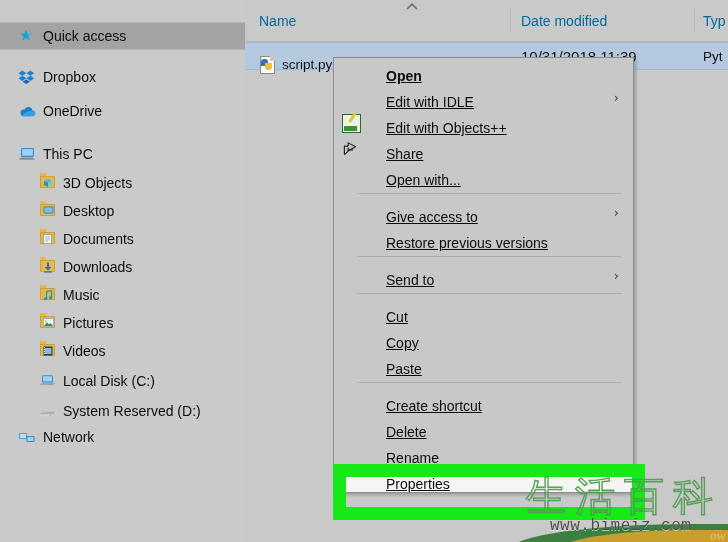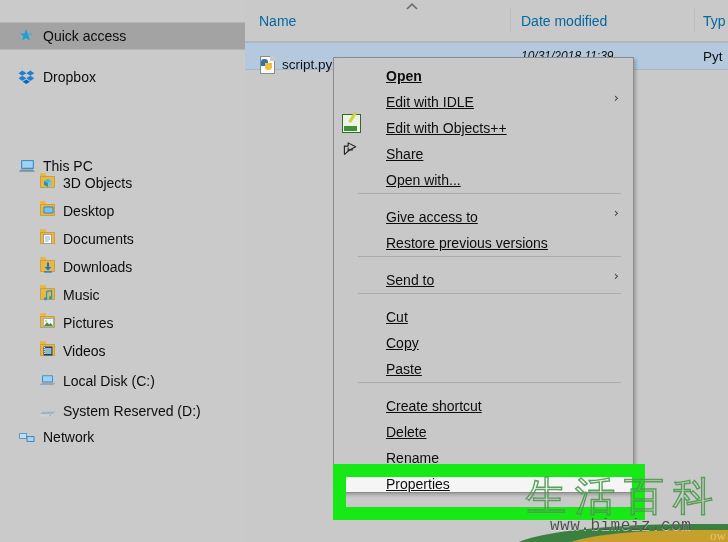--- a/index.html
+++ b/index.html
@@ -59,21 +59,21 @@
     color:#6a6a6a;font-size:11px;line-height:10px;text-align:center;
   }
 
   #file-row{
     position:absolute;left:0;top:42px;width:483px;height:26px;
     background:#b4c9de;
     border-top:1px solid #9fb9d2;border-bottom:1px solid #9fb9d2;
     display:flex;align-items:center;
   }
   #file-name-cell{position:absolute;left:14px;top:0;height:26px;display:flex;align-items:center;margin-top:8px;}
-  #file-date-cell{position:absolute;left:276px;top:0;height:26px;display:flex;align-items:center;font-size:12px;font-style:italic;}
+  #file-date-cell{position:absolute;left:276px;top:0;height:26px;display:flex;align-items:center;font-size:15px;}
   #file-type-cell{position:absolute;left:458px;top:0;height:26px;display:flex;align-items:center;font-size:13.5px;}
   .py-ico{position:relative;width:17px;height:18px;margin-right:6px;flex:0 0 17px;}
   .py-doc{position:absolute;left:1px;top:1px;width:13px;height:16px;background:#fdfdfd;
     border:1px solid #8a8a8a;}
   .py-doc:after{content:"";position:absolute;right:-1px;top:-1px;border-width:0 5px 5px 0;
     border-style:solid;border-color:#c7c7c7 #c9c9c9;}
   .py-blue{position:absolute;left:2px;top:4px;width:7px;height:7px;border-radius:3px 3px 0 0;background:#3572a5;}
   .py-yellow{position:absolute;left:6px;top:8px;width:7px;height:7px;border-radius:0 0 3px 3px;background:#f0c040;}
 
   
@@ -173,21 +173,30 @@
           <svg width="17" height="16" viewBox="0 0 17 16">
             <path d="M4.3 1.5 L0.5 4.2 L4.3 6.8 L8.3 4.2 Z" fill="#1e7fd0"></path>
             <path d="M12.4 1.5 L16.2 4.2 L12.4 6.8 L8.3 4.2 Z" fill="#1e7fd0"></path>
             <path d="M0.5 9.3 L4.3 6.8 L8.3 9.3 L4.3 11.9 Z" fill="#1e7fd0"></path>
             <path d="M16.2 9.3 L12.4 6.8 L8.3 9.3 L12.4 11.9 Z" fill="#1e7fd0"></path>
             <path d="M4.6 12.8 L8.3 10.4 L12 12.8 L8.3 15.1 Z" fill="#1565b5"></path>
           </svg>
         </span>
         <span class="nav-label">Dropbox</span>
       </div>
-      <div class="nav-item" style="top: 141px; margin-top: 12px;">
+      <div class="nav-item" style="top: 98px;">
+        <span class="nav-ico" style="margin-left: 18px; display: flex; align-items: center;">
+          <svg width="18" height="14" viewBox="0 0 18 14">
+            <path d="M4.3 12.3 h9.6 c2.1 0 3.4-1.3 3.4-3 0-1.6-1.2-2.8-2.8-2.9 -.3-2-2-3.5-4.1-3.5 -1.8 0-3.3 1.1-3.9 2.7 -.3-.1-.6-.2-1-.2 -1.6 0-2.9 1.3-2.9 3 0 1.9 1.2 3.9 1.7 3.9z" fill="#1b7fc4"></path>
+            <path d="M3.6 12.3 h10.3 c2.1 0 3.4-1.3 3.4-3 0-1.5-1.1-2.7-2.5-2.9 -2.6 .2-8.6 1.2-11.2 5.9z" fill="#36a0e0"></path>
+          </svg>
+        </span>
+        <span class="nav-label">OneDrive</span>
+      </div>
+      <div class="nav-item" style="top: 141px;">
         <span class="nav-ico" style="margin-left: 18px; display: flex; align-items: center;">
           <svg width="19" height="16" viewBox="0 0 19 16">
             <rect x="3" y="2" width="13" height="9" rx="1" fill="#3f8fd0"></rect>
             <rect x="4.2" y="3.1" width="10.6" height="6.6" fill="#9fd2f2"></rect>
             <path d="M0.8 13.8 h16.2 l-2-2.2 H2.8 Z" fill="#7e8e9c"></path>
           </svg>
         </span>
         <span class="nav-label">This PC</span>
       </div>
       <div class="nav-item" style="top: 170px;">

